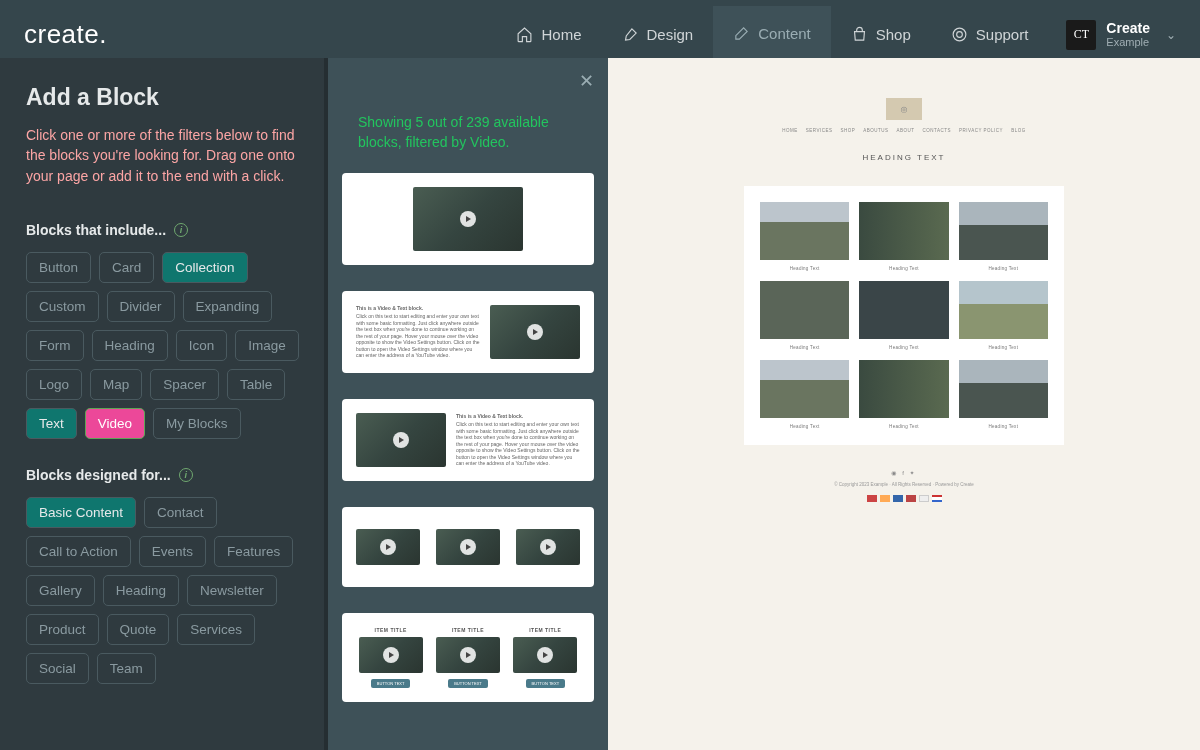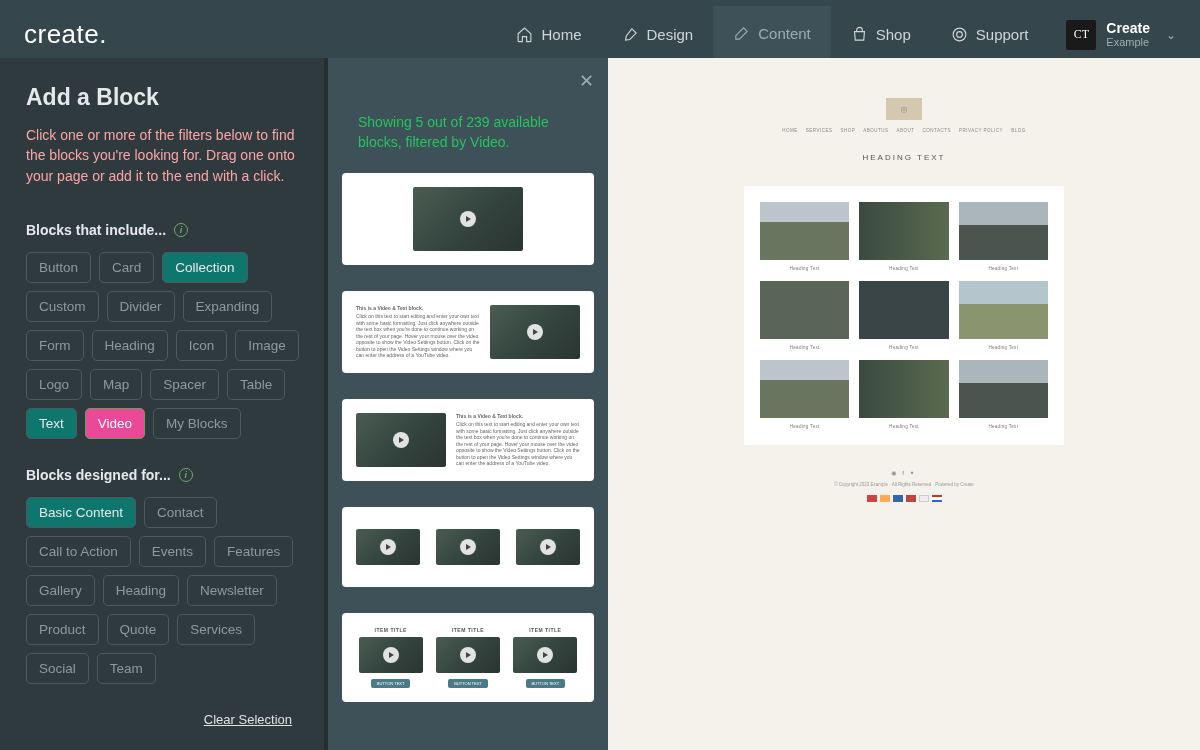--- a/index.html
+++ b/index.html
@@ -185,21 +185,20 @@
         <div class="tag">Gallery</div>
         <div class="tag">Heading</div>
         <div class="tag">Newsletter</div>
         <div class="tag">Product</div>
         <div class="tag">Quote</div>
         <div class="tag">Services</div>
         <div class="tag">Social</div>
         <div class="tag">Team</div>
       </div>
 
-    <a class="clear">Clear Selection</a>
     <div class="side-divider"></div>
   </div>
 
   <div class="midcol">
     <div class="close-x">✕</div>
     <div class="showing">Showing 5 out of 239 available blocks, filtered by Video.</div>
 
     <div class="block-card">
       <div class="vid-thumb big">
           <div class="play"></div>

